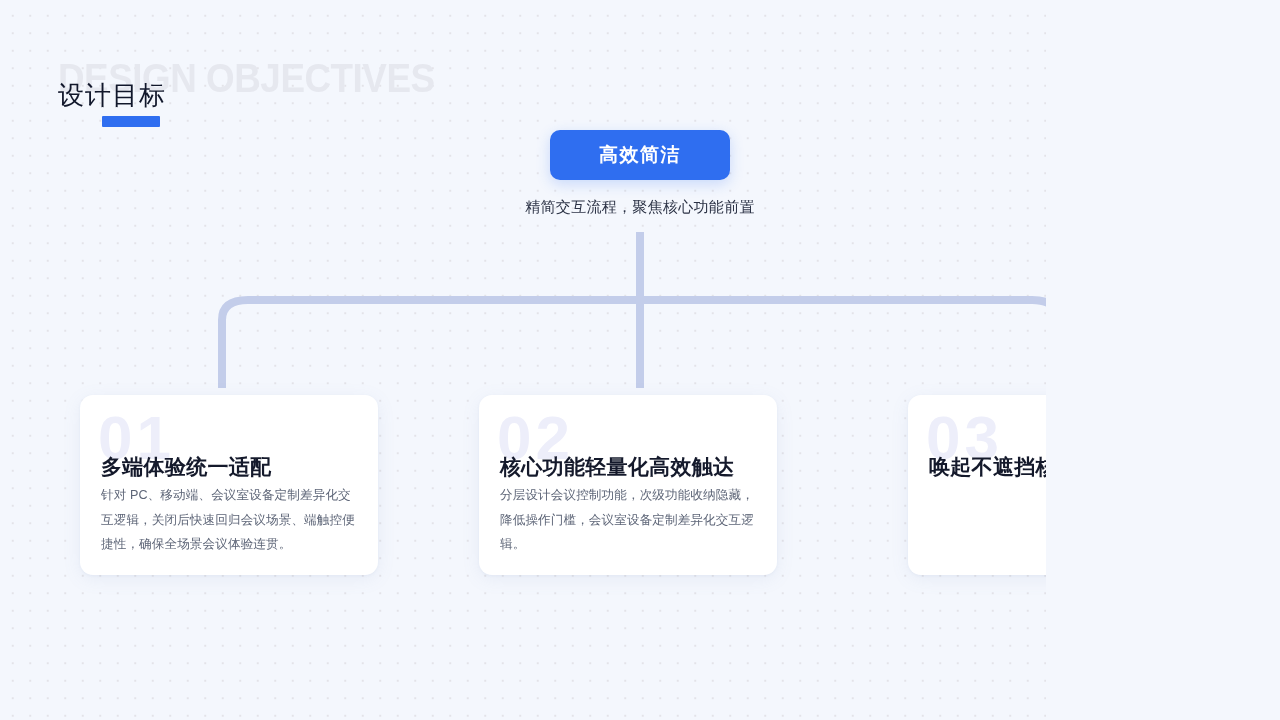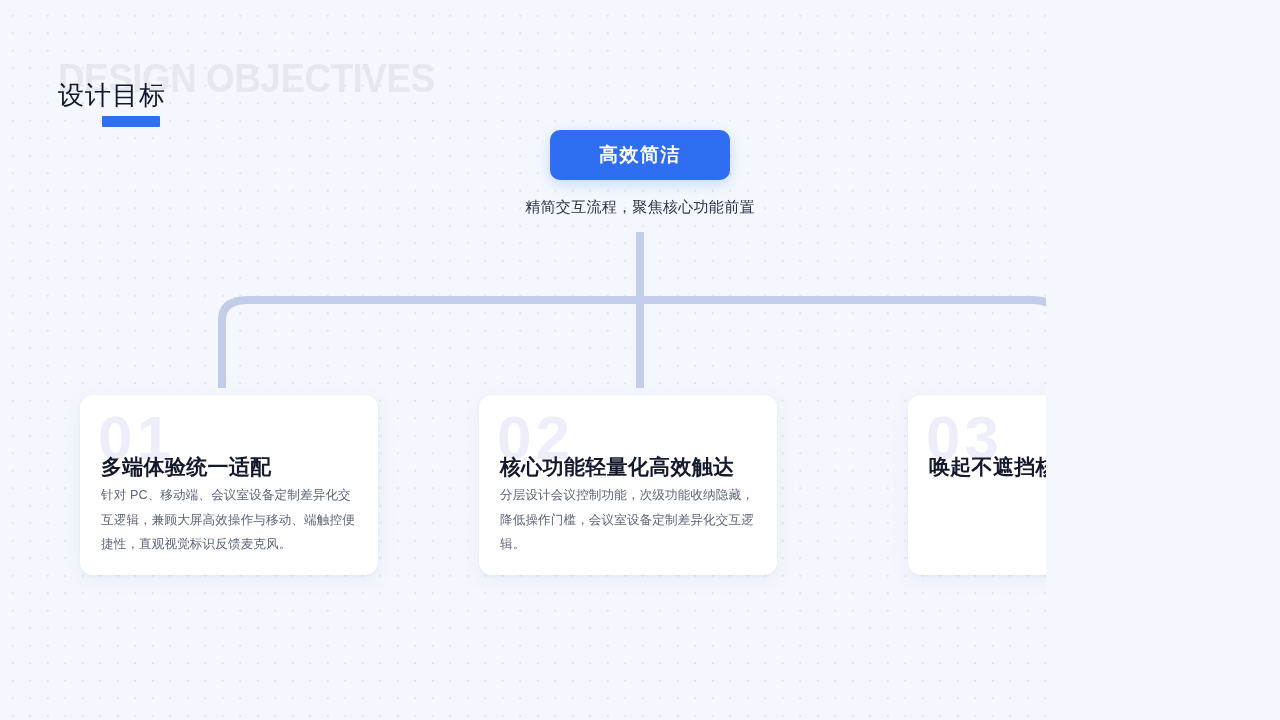--- a/index.html
+++ b/index.html
@@ -188,21 +188,21 @@
   </svg>
 
   <div id="badge">
     <span id="badge-label">高效简洁</span>
   </div>
   <div id="badge-subtitle">精简交互流程，聚焦核心功能前置</div>
 
   <div class="card" id="card-0">
     <div class="card-number">01</div>
     <div class="card-title">多端体验统一适配</div>
-    <div class="card-desc">针对 PC、移动端、会议室设备定制差异化交互逻辑，兼顾大屏高效操作与移动、端触控便捷性，直观视觉标识反馈麦克风。</div>
+    <div class="card-desc">针对 PC、移动端、会议室设备定制差异化交互逻辑，关闭后快速回归会议场景、端触控便捷性，确保全场景会议体验连贯。</div>
   </div>
 
   <div class="card" id="card-1">
     <div class="card-number">02</div>
     <div class="card-title">核心功能轻量化高效触达</div>
     <div class="card-desc">分层设计会议控制功能，次级功能收纳隐藏，降低操作门槛，会议室设备定制差异化交互逻辑。</div>
   </div>
 
   <div class="card" id="card-2">
     <div class="card-number">03</div>

